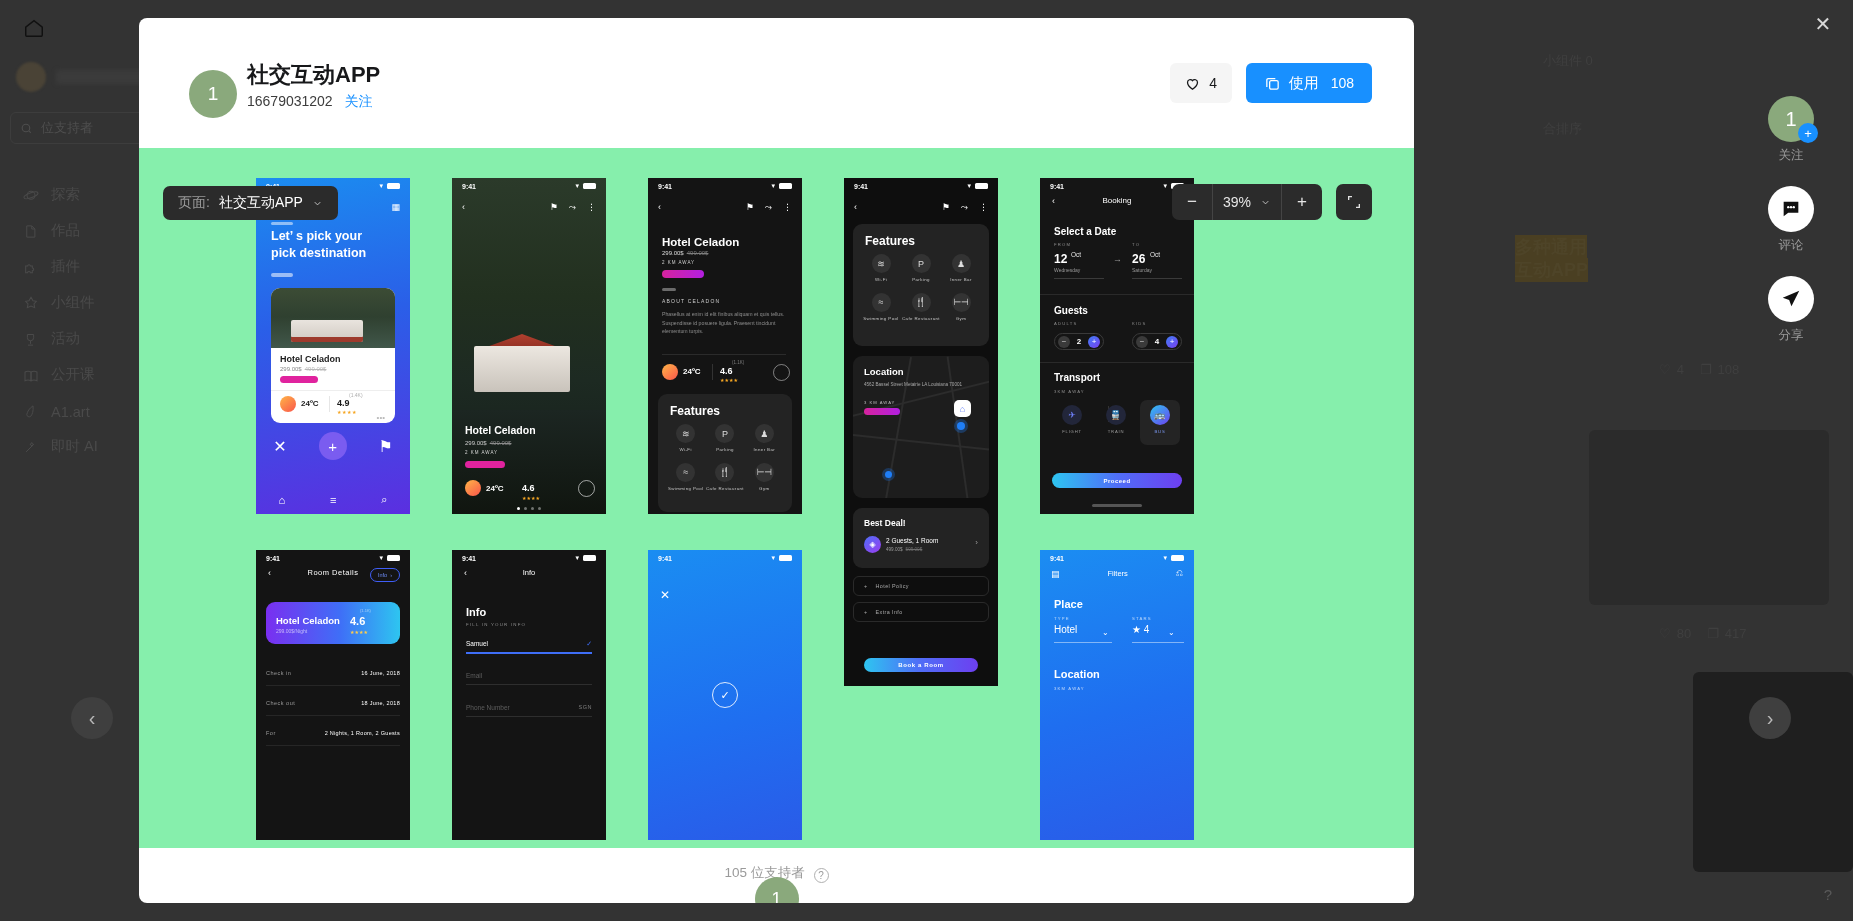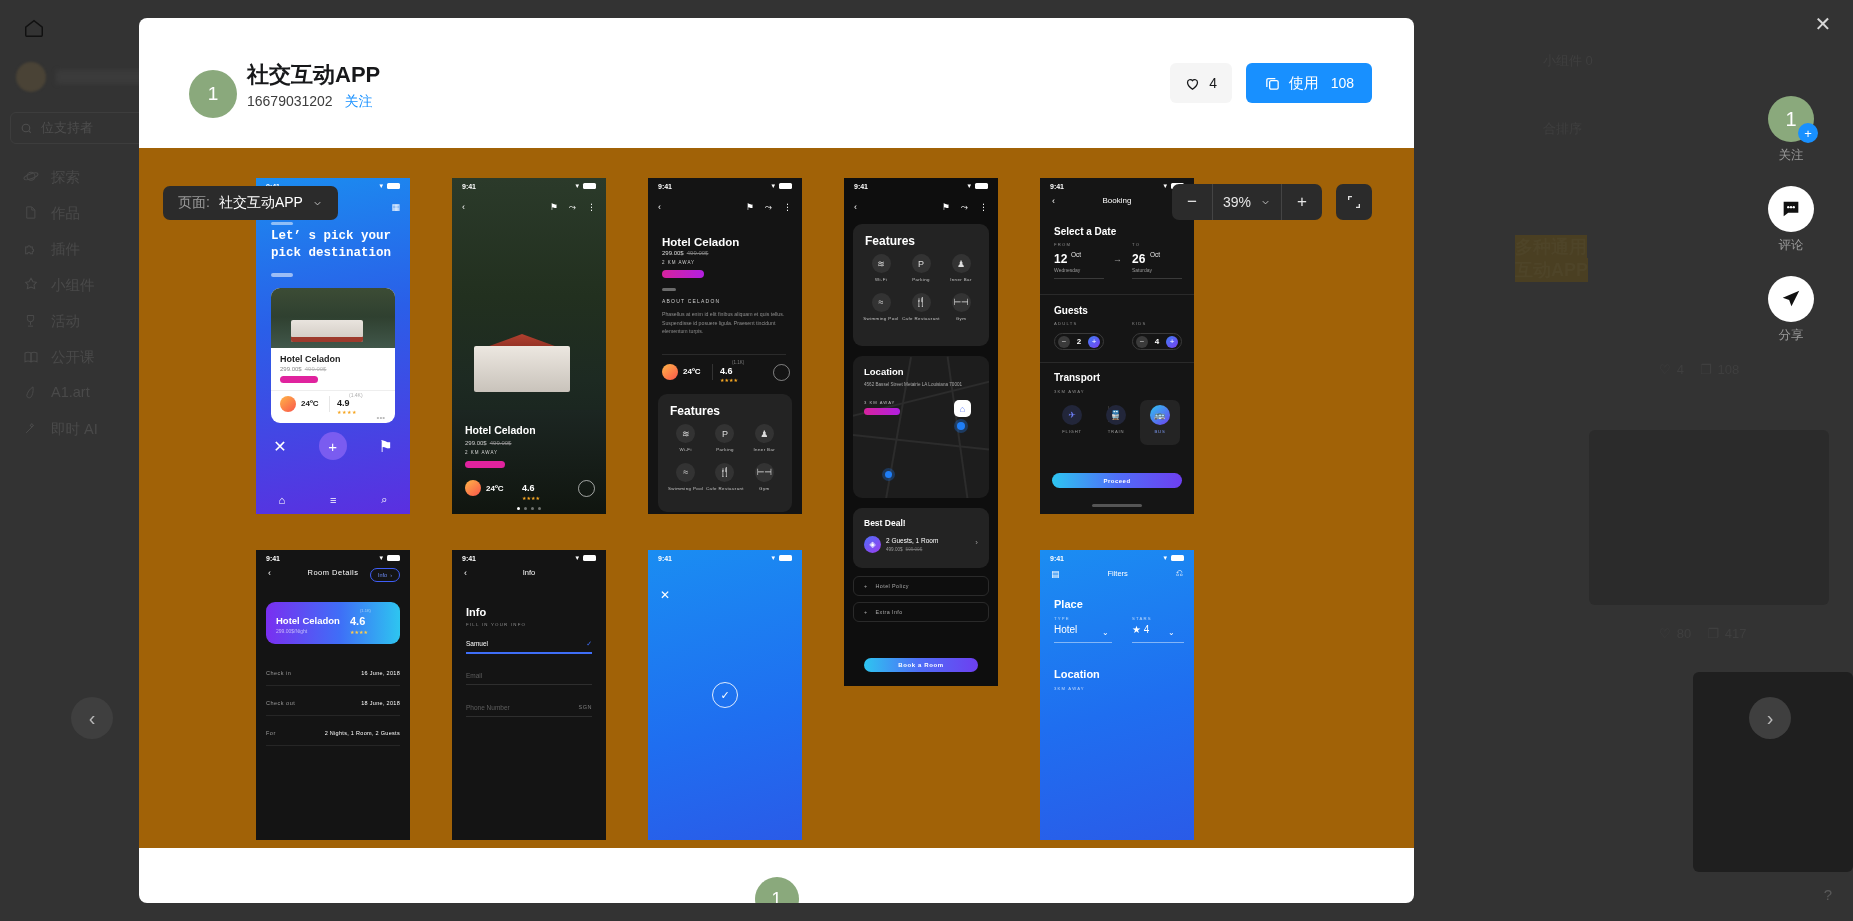--- a/index.html
+++ b/index.html
@@ -16,21 +16,21 @@
 
   .side-nav { position: absolute; left: 0; top: 0; width: 160px; height: 921px; background: #333333; }
   .home-icon { position: absolute; left: 18px; top: 12px; width: 32px; height: 32px; display: flex; align-items: center; justify-content: center; color: #111; }
   .user-row { position: absolute; left: 16px; top: 62px; display: flex; align-items: center; gap: 10px; }
   .avatar-sm { width: 30px; height: 30px; border-radius: 50%; background: #4a4336; filter: blur(1px); }
   .user-name { width: 105px; height: 14px; background: #3b3b3b; filter: blur(2px); border-radius: 3px; color: transparent; }
   .search-box { position: absolute; left: 10px; top: 112px; width: 160px; height: 32px;
     border: 1px solid #3d3d3d; border-radius: 6px; display: flex; align-items: center; gap: 8px; padding: 0 9px; }
   .search-box .ph { color: #4e4e4e; font-size: 13px; }
   .nav-list { position: absolute; left: 0; top: 168px; width: 160px; }
-  .nav-item { height: 36px; display: flex; align-items: flex-start; gap: 12px; padding-left: 22px; color: #4a4a4a; font-size: 14.5px; }
+  .nav-item { height: 36px; display: flex; align-items: flex-end; gap: 12px; padding-left: 22px; color: #4a4a4a; font-size: 14.5px; }
   .nav-item .ic { width: 17px; height: 17px; display: flex; align-items: center; justify-content: center; }
 
   .bg-right { position: absolute; right: 0; top: 0; width: 560px; height: 921px; }
   .bg-text { position: absolute; color: #3f3f3f; font-size: 13px; }
   .bg-card { position: absolute; background: #2b2b2b; border-radius: 6px; }
 
   .promo { position: absolute; left: 12px; bottom: 16px; width: 210px; height: 62px;
     background: #2e2e2e; border-radius: 10px; display: flex; align-items: center; gap: 9px; padding: 0 10px; }
   .promo-badge { width: 34px; height: 34px; border-radius: 50%; background: #17171a; display:flex;align-items:center;justify-content:center; }
   .promo-txt { color: #5b5b5b; font-size: 12.5px; line-height: 1.45; }
@@ -60,21 +60,21 @@
   .m-title { position: absolute; left: 108px; top: 42px; font-size: 22px; font-weight: bold; color: #17181a; }
   .m-sub { position: absolute; left: 108px; top: 75px; font-size: 14px; color: #3d3d3d; }
   .m-sub .follow { color: #1890ff; margin-left: 8px; cursor: pointer; }
   .m-actions { position: absolute; right: 42px; top: 45px; display: flex; align-items: center; gap: 14px; }
   .like-btn { height: 40px; min-width: 62px; background: #f5f5f5; border-radius: 6px; display: flex;
     align-items: center; justify-content: center; gap: 8px; color: #17181a; font-size: 14px; padding: 0 14px; cursor: pointer; }
   .use-btn { height: 40px; background: #1890ff; border-radius: 6px; display: flex; align-items: center;
     gap: 8px; color: #fff; font-size: 15px; padding: 0 18px; cursor: pointer; }
   .use-btn .cnt { font-size: 14px; margin-left: 4px; }
 
-  .canvas { position: absolute; left: 0; top: 130px; width: 1275px; height: 700px; background: #a16207; overflow: hidden; }
+  .canvas { position: absolute; left: 0; top: 130px; width: 1275px; height: 700px; background: #86efac; overflow: hidden; }
 
   .page-pill { position: absolute; left: 24px; top: 38px; height: 34px; background: #2b2b2b; color: #fff;
     border-radius: 7px; display: flex; align-items: center; gap: 9px; padding: 0 15px; font-size: 14px; z-index: 20; cursor: pointer; }
   .page-pill .lbl-pre { color: #9a9a9a; }
 
   .zoom-bar { position: absolute; right: 92px; top: 36px; height: 36px; background: #2b2b2b; border-radius: 7px;
     display: flex; align-items: center; color: #e6e6e6; z-index: 20; }
   .zoom-bar .zb { width: 40px; height: 36px; display: flex; align-items: center; justify-content: center; font-size: 17px; cursor: pointer; }
   .zoom-bar .zval { display: flex; align-items: center; gap: 9px; padding: 0 10px; font-size: 14px; border-left: 1px solid #444; border-right: 1px solid #444; height: 36px; cursor: pointer; }
   .fs-btn { position: absolute; right: 42px; top: 36px; width: 36px; height: 36px; background: #2b2b2b;
@@ -92,21 +92,21 @@
   .sbar { position: absolute; left: 0; top: 0; width: 100%; height: 16px; display: flex; align-items: center;
     justify-content: space-between; padding: 0 10px; font-size: 7px; color: #fff; font-weight: bold; z-index: 5; }
   .sbar .r { display: flex; align-items: center; gap: 4px; }
   .batt { width: 13px; height: 6px; border-radius: 1.5px; background: #fff; }
   .topbar { position: absolute; left: 0; top: 18px; width: 100%; height: 22px; display: flex; align-items: center;
     justify-content: space-between; padding: 0 10px; color: #fff; font-size: 9px; z-index: 5; }
   .topbar .ri { display: flex; align-items: center; gap: 11px; }
 
   
   #f1 { left: 0; top: 0; width: 154px; height: 336px; background: linear-gradient(170deg,#1b8cf0 0%,#2a5fe8 42%,#5b2fe0 100%); }
-  #f1 .h1 { position: absolute; left: 15px; top: 50px; color: #fff; font-size: 12.5px; font-weight: bold; line-height: 1.35; font-family: Liberation Mono, monospace; }
+  #f1 .h1 { position: absolute; left: 15px; top: 50px; color: #fff; font-size: 12.5px; font-weight: bold; line-height: 1.35; }
   #f1 .dash-t { position: absolute; left: 15px; top: 44px; width: 22px; height: 3px; background: rgba(255,255,255,.5); border-radius: 2px; }
   #f1 .dash-b { position: absolute; left: 15px; top: 95px; width: 22px; height: 4px; background: rgba(255,255,255,.55); border-radius: 2px; }
   #f1 .card { position: absolute; left: 15px; top: 110px; width: 124px; height: 135px; background: #fff; border-radius: 9px; overflow: hidden; }
   #f1 .photo { width: 100%; height: 60px; background:
       linear-gradient(180deg,#3c4c35 0%,#2f4030 48%,#41574a 100%); position: relative; }
   #f1 .photo::after { content:""; position:absolute; left:20px; bottom:6px; width:72px; height:22px;
       background: linear-gradient(180deg,#e9e4de 0%,#cfc8c0 100%); border-radius:2px;
       box-shadow: 0 -6px 0 -1px #9d3a2c inset; }
   #f1 .cn { position: absolute; left: 9px; top: 66px; color: #1b1b1b; font-size: 9px; font-weight: bold; }
   #f1 .cp { position: absolute; left: 9px; top: 78px; font-size: 6px; color: #8a8a8a; }
@@ -860,16 +860,20 @@
           <div class="sel" style="left:92px;top:74px;">★ 4</div>
           <span style="position:absolute;left:128px;top:78px;color:#fff;font-size:8px;">⌄</span>
           <div class="selline" style="left:92px;top:92px;width:52px;"></div>
           <div class="sec" style="top:118px;">Location</div>
           <div class="lb" style="left:14px;top:136px;">3KM AWAY</div>
         </div>
 
       </div>
     </div>
 
+    <div class="footer-note">
+      <span>105 位支持者</span>
+      <span class="q">?</span>
+    </div>
     <div class="bot-badge">1</div>
   </div>
 
 </div>
 
 </body></html>

